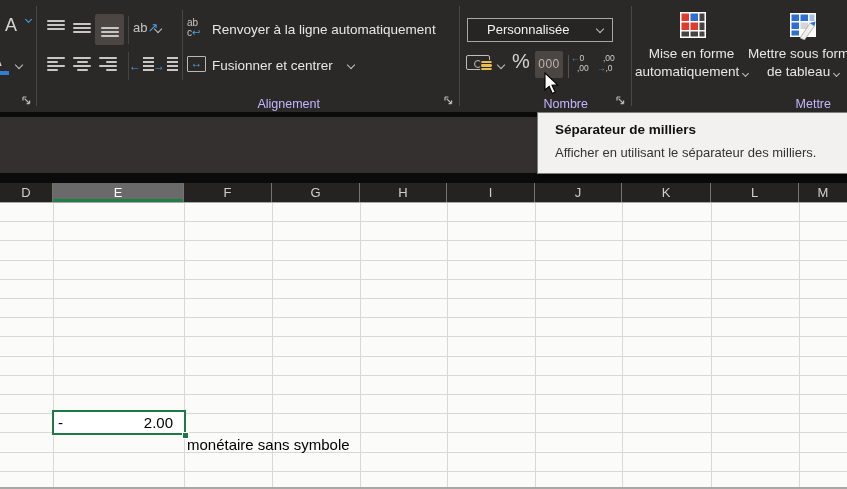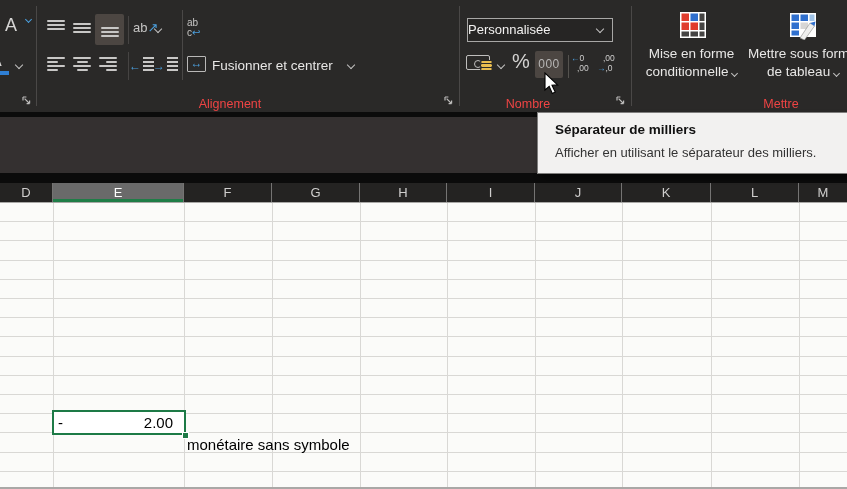--- a/index.html
+++ b/index.html
@@ -4,21 +4,21 @@
 <style>
   * { margin:0; padding:0; box-sizing:border-box; }
   html,body { background:#1a1a1a; }
   body { font-family:"Liberation Sans","DejaVu Sans",sans-serif; }
   #page { position:relative; width:847px; height:489px; overflow:hidden; background:#fbfbf9; }
 
   
   .ribbon { position:absolute; left:0; top:0; width:847px; height:112px; background:#2a2928; }
   .abs { position:absolute; }
   .vsep { position:absolute; width:1px; background:#4a4847; }
-  .rlabel { position:absolute; font-size:12.5px; color:#ef4444; text-align:center; }
+  .rlabel { position:absolute; font-size:12.5px; color:#c4b5fd; text-align:right; }
   .rtext { position:absolute; font-size:13.5px; color:#e8e7e6; white-space:nowrap; }
   .chv { display:inline-block; width:6px; height:6px; border-right:1.7px solid #c2c1c0; border-bottom:1.7px solid #c2c1c0; transform:rotate(45deg); }
   .chv.sm { width:5px; height:5px; }
 
   
   .ibox { position:absolute; display:flex; flex-direction:column; gap:2px; }
   .ibox i { display:block; height:2px; background:#c8c7c6; border-radius:1px; }
   .v3 { width:18px; height:16px; }
   .v3 i { width:18px; }
   .v-top { justify-content:flex-start; } .v-mid { justify-content:center; } .v-bot { justify-content:flex-end; }
@@ -32,21 +32,21 @@
   .indent .bars i { display:block; width:11px; height:2px; background:#c8c7c6; }
   .indent .arr { position:absolute; left:-1px; top:3px; color:#4b9fdd; font-size:12px; font-weight:bold; }
 
   .blu { color:#4b9fdd; }
   .orient { position:absolute; color:#c6c5c4; font-size:13px; }
   .orient .blu { font-size:13px; }
 
   .wrap-ic { position:absolute; width:20px; height:24px; font-size:10px; color:#c6c5c4; line-height:10px; }
   .merge-ic { position:absolute; width:19px; height:16px; border:1px solid #b9b8b7; border-radius:1px; color:#4b9fdd; font-size:12px; line-height:13px; text-align:center; }
 
-  .combo { position:absolute; left:467px; top:18px; width:146px; height:24px; border:1px solid #a8a7a6; background:#262524; color:#f2f1f0; font-size:13px; line-height:22px; padding-left:0; }
+  .combo { position:absolute; left:467px; top:18px; width:146px; height:24px; border:1px solid #a8a7a6; background:#262524; color:#f2f1f0; font-size:13px; line-height:22px; padding-left:19px; }
   .combo .chv { position:absolute; right:9px; top:7px; }
 
   .money { position:absolute; width:24px; height:15px; border:1.4px solid #bfbebd; border-radius:2px; }
   .money:before { content:""; position:absolute; left:7px; top:3.5px; width:6px; height:6px; border:1.2px solid #bfbebd; border-radius:50%; }
   .coins { position:absolute; width:11px; height:10px; display:flex; flex-direction:column; gap:1px; }
   .coins b { display:block; height:2.4px; background:#e9bd4f; border-radius:1px; outline:1px solid #2a2928; }
 
   .pct { position:absolute; color:#d4d3d2; font-size:20px; }
   .thou-btn { position:absolute; left:535px; top:51px; width:28px; height:27px; background:#4c4642; border-radius:2px; color:#b7b6b5; font-size:12px; letter-spacing:.5px; text-align:center; line-height:26px; }
   .decbtn { position:absolute; width:25px; height:26px; font-size:8.5px; color:#cfcecd; line-height:10px; white-space:nowrap; }
@@ -168,20 +168,21 @@
         </div>
     </div>
 
     <div class="vsep" style="left:182px; top:10px; height:70px;"></div>
 
     <div class="abs" style="left:187px; top:18px; width:260px; height:24px;">
       <div class="wrap-ic" style="left:0; top:0;">
         <span>ab</span><br>
         <span>c</span><span class="blu">↩</span>
       </div>
+      <span class="rtext" style="left:25px; top:4px;">Renvoyer à la ligne automatiquement</span>
     </div>
 
     <div class="abs" style="left:187px; top:55px; width:180px; height:24px;">
       <div class="merge-ic" style="left:0; top:1px;">
         <span>↔</span>
       </div>
       <span class="rtext" style="left:25px; top:3px;">Fusionner et centrer</span>
     </div>
     <span class="chv" style="position:absolute; left:348px; top:62px;"></span>
 
@@ -236,21 +237,21 @@
         <rect x="12.5" y="3.5" width="7.5" height="7.5" fill="#2f6fce"></rect>
         <rect x="21.5" y="3.5" width="5" height="7.5" fill="#454443"></rect>
         <rect x="3.5" y="12.5" width="7.5" height="7.5" fill="#e03c2d"></rect>
         <rect x="12.5" y="12.5" width="7.5" height="7.5" fill="#e03c2d"></rect>
         <rect x="21.5" y="12.5" width="5" height="7.5" fill="#454443"></rect>
         <rect x="3.5" y="21.5" width="7.5" height="5" fill="#454443"></rect>
         <rect x="12.5" y="21.5" width="7.5" height="5" fill="#454443"></rect>
         <rect x="21.5" y="21.5" width="5" height="5" fill="#454443"></rect>
       </svg>
       <span class="bigbtn-label" style="left:0; top:38px; width:115px;">Mise en forme</span>
-      <span class="bigbtn-label" style="left:0; top:56px; width:115px;"><span>conditionnelle</span> <span class="chv sm"></span></span>
+      <span class="bigbtn-label" style="left:0; top:56px; width:115px;"><span>automatiquement</span> <span class="chv sm"></span></span>
     </div>
 
     <div class="abs" style="left:748px; top:8px; width:110px; height:78px;">
       <svg style="position:absolute; left:40px; top:2px;" width="30" height="30" viewBox="0 0 30 30">
         <rect x="2" y="3" width="26" height="24" fill="#ffffff"></rect>
         <rect x="3.5" y="4.5" width="7.5" height="6.5" fill="#2f6fce"></rect>
         <rect x="12.5" y="4.5" width="7.5" height="6.5" fill="#2f6fce"></rect>
         <rect x="21.5" y="4.5" width="5" height="6.5" fill="#9fc3e8"></rect>
         <rect x="3.5" y="12.5" width="7.5" height="6.5" fill="#2f6fce"></rect>
         <rect x="3.5" y="20.5" width="7.5" height="5" fill="#2f6fce"></rect>

